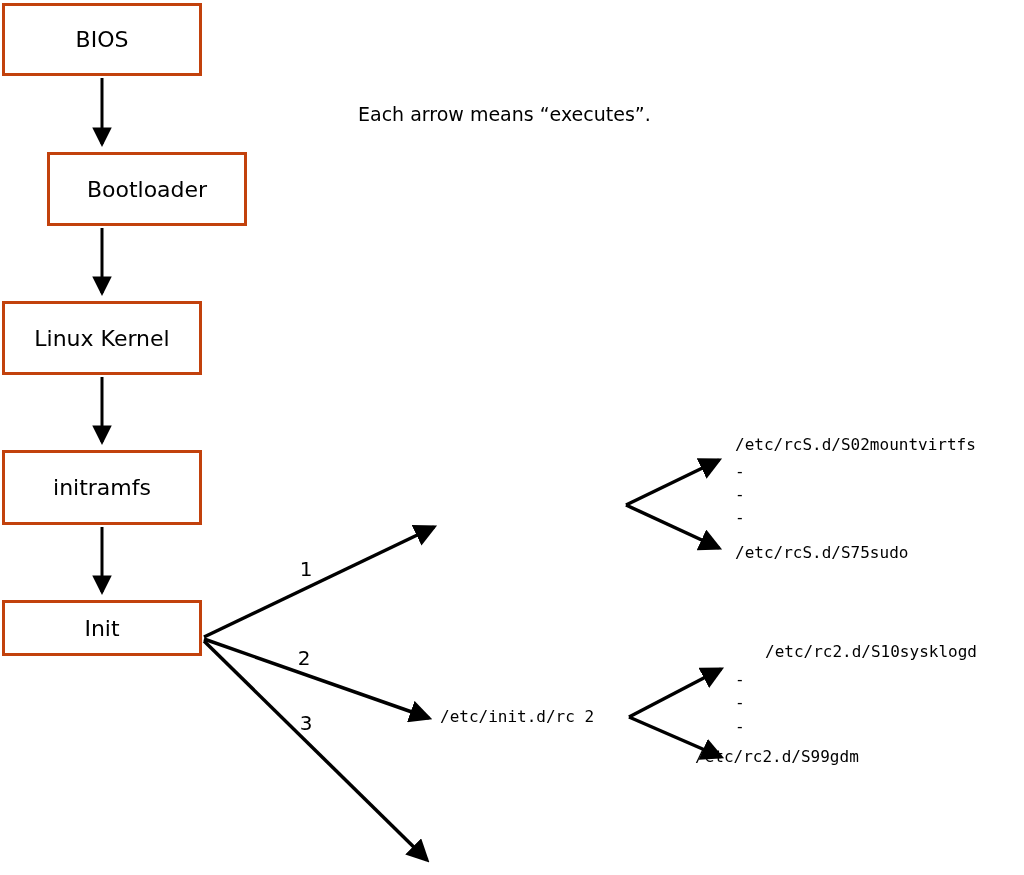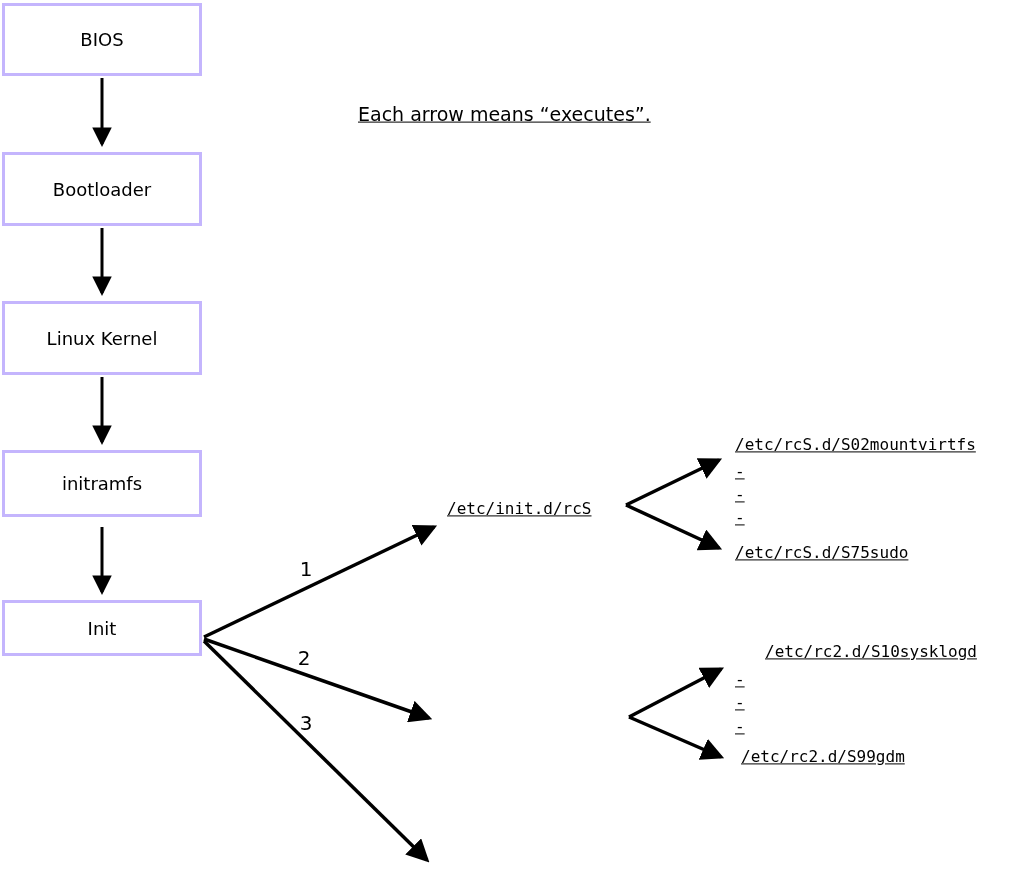--- a/index.html
+++ b/index.html
@@ -15,33 +15,33 @@
   }
   svg.arrows {
     position: absolute;
     left: 0; top: 0;
     width: 1024px; height: 875px;
   }
   .box {
     position: absolute;
     left: 2px;
     width: 200px;
-    border: 3px solid #c4b5fd;
+    border: 3px solid #c2410c;
     background: #ffffff;
     display: flex;
     align-items: center;
     justify-content: center;
-    font-size: 18px;
+    font-size: 22px;
   }
   .lbl {
     position: absolute;
     white-space: pre;
     line-height: 1.2;
   }
-  .vc { transform: translateY(-50%); text-decoration: underline; }
+  .vc { transform: translateY(-50%); }
   .cc { transform: translate(-50%, -50%); }
   .mono {
     font-family: "DejaVu Sans Mono", monospace;
     font-size: 16px;
   }
   .sans { font-size: 19px; }
   .num  { font-size: 20px; }
 </style>
 </head>
 <body>
@@ -67,47 +67,47 @@
     <line x1="626" y1="505" x2="719" y2="460" stroke="#000" stroke-width="3.5" marker-end="url(#ah)"></line>
     <line x1="626" y1="505" x2="719" y2="548" stroke="#000" stroke-width="3.5" marker-end="url(#ah)"></line>
 
     <line x1="629" y1="717" x2="721" y2="669" stroke="#000" stroke-width="3.5" marker-end="url(#ah)"></line>
     <line x1="629" y1="717" x2="721" y2="757" stroke="#000" stroke-width="3.5" marker-end="url(#ah)"></line>
   </svg>
 
   <div class="box" style="top:3px;   height:73px;">
     <span>BIOS</span>
   </div>
-  <div class="box" style="top:152px; height:74px;">
+  <div class="box" style="top:152px; height:74px;margin-left:45px;">
     <span>Bootloader</span>
   </div>
   <div class="box" style="top:301px; height:74px;">
     <span>Linux Kernel</span>
   </div>
-  <div class="box" style="top:450px; height:67px;">
+  <div class="box" style="top:450px; height:75px;">
     <span>initramfs</span>
   </div>
   <div class="box" style="top:600px; height:56px;">
     <span>Init</span>
   </div>
 
   <div class="lbl sans vc" style="left:358px; top:114px;">Each arrow means “executes”.</div>
 
   <div class="lbl num cc" style="left:306px; top:569px;">1</div>
   <div class="lbl num cc" style="left:304px; top:658px;">2</div>
   <div class="lbl num cc" style="left:306px; top:723px;">3</div>
 
-  <div class="lbl mono vc" style="left:447px; top:509px;">/etc/init.d/rcS</div>
+  <div class="lbl mono vc" style="left:440px; top:717px;">/etc/init.d/rc 2</div>
   <div class="lbl mono vc" style="left:456px; top:863px;margin-top:28px;">getty</div>
 
   <div class="lbl mono vc" style="left:735px; top:445px;">/etc/rcS.d/S02mountvirtfs</div>
   <div class="lbl mono vc" style="left:735px; top:472px;">-</div>
   <div class="lbl mono vc" style="left:735px; top:495px;">-</div>
   <div class="lbl mono vc" style="left:735px; top:518px;">-</div>
   <div class="lbl mono vc" style="left:735px; top:546px;margin-top:7px;">/etc/rcS.d/S75sudo</div>
 
   <div class="lbl mono vc" style="left:765px; top:652px;">/etc/rc2.d/S10sysklogd</div>
   <div class="lbl mono vc" style="left:735px; top:680px;">-</div>
   <div class="lbl mono vc" style="left:735px; top:703px;">-</div>
   <div class="lbl mono vc" style="left:735px; top:727px;">-</div>
-  <div class="lbl mono vc" style="left:741px; top:757px;text-align:right;">/etc/rc2.d/S99gdm</div>
+  <div class="lbl mono vc" style="left:695px; top:757px;text-align:right;">/etc/rc2.d/S99gdm</div>
 
 </div>
 
 </body></html>

